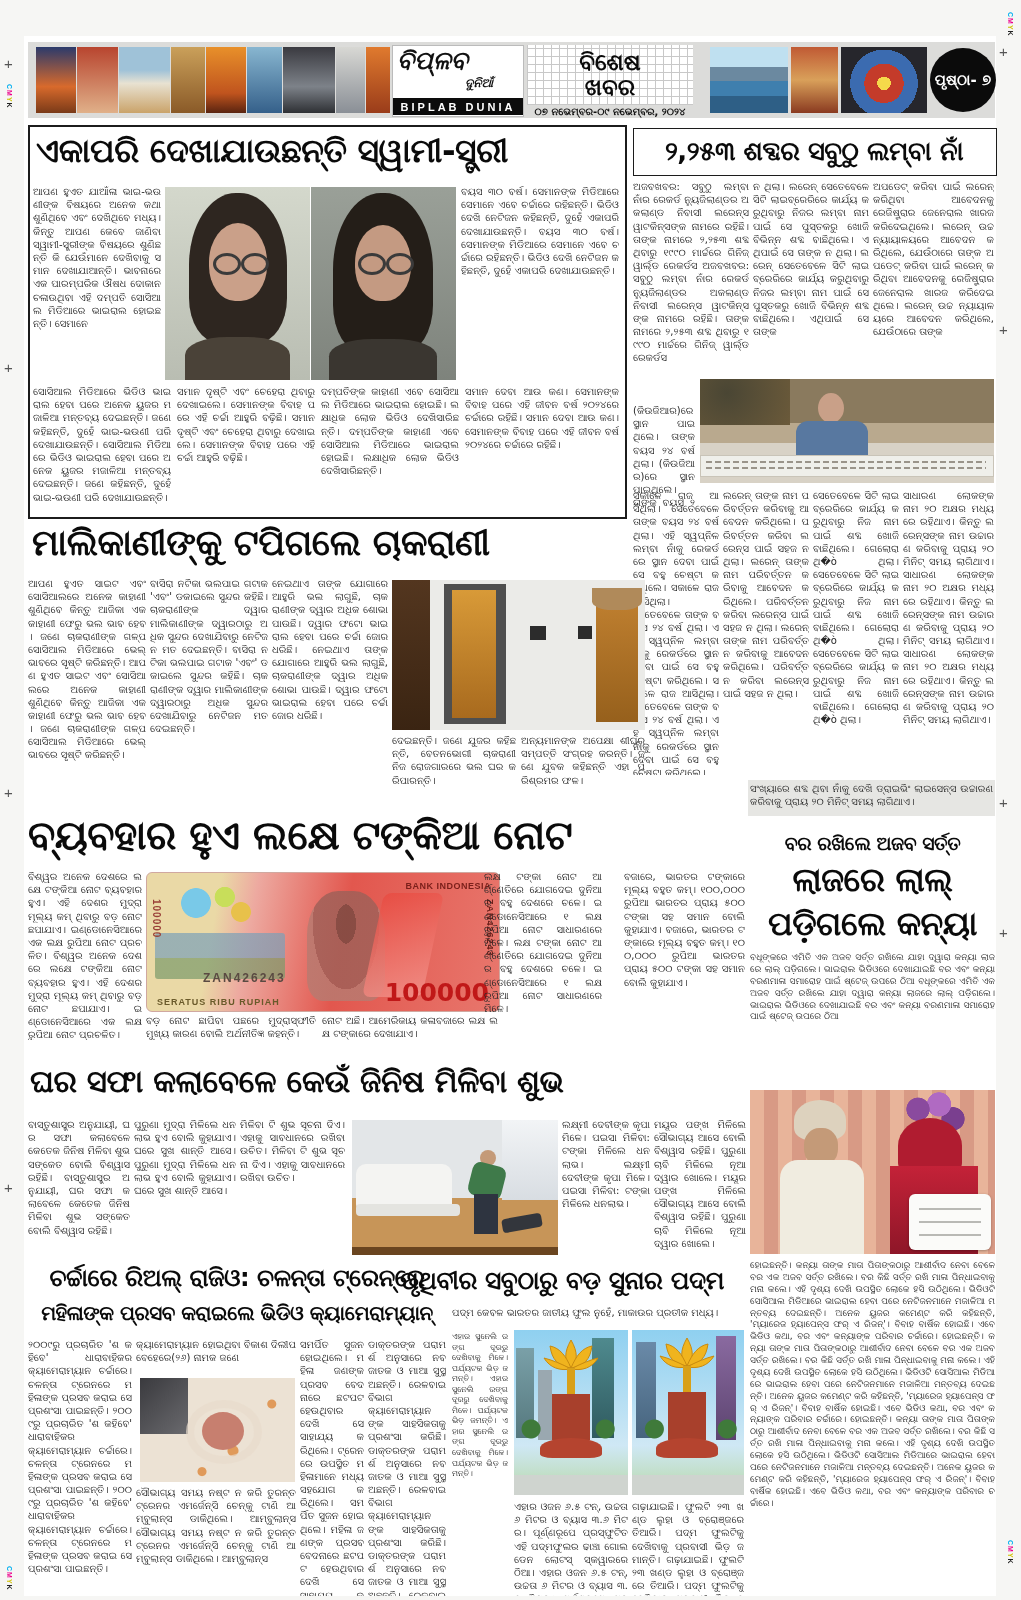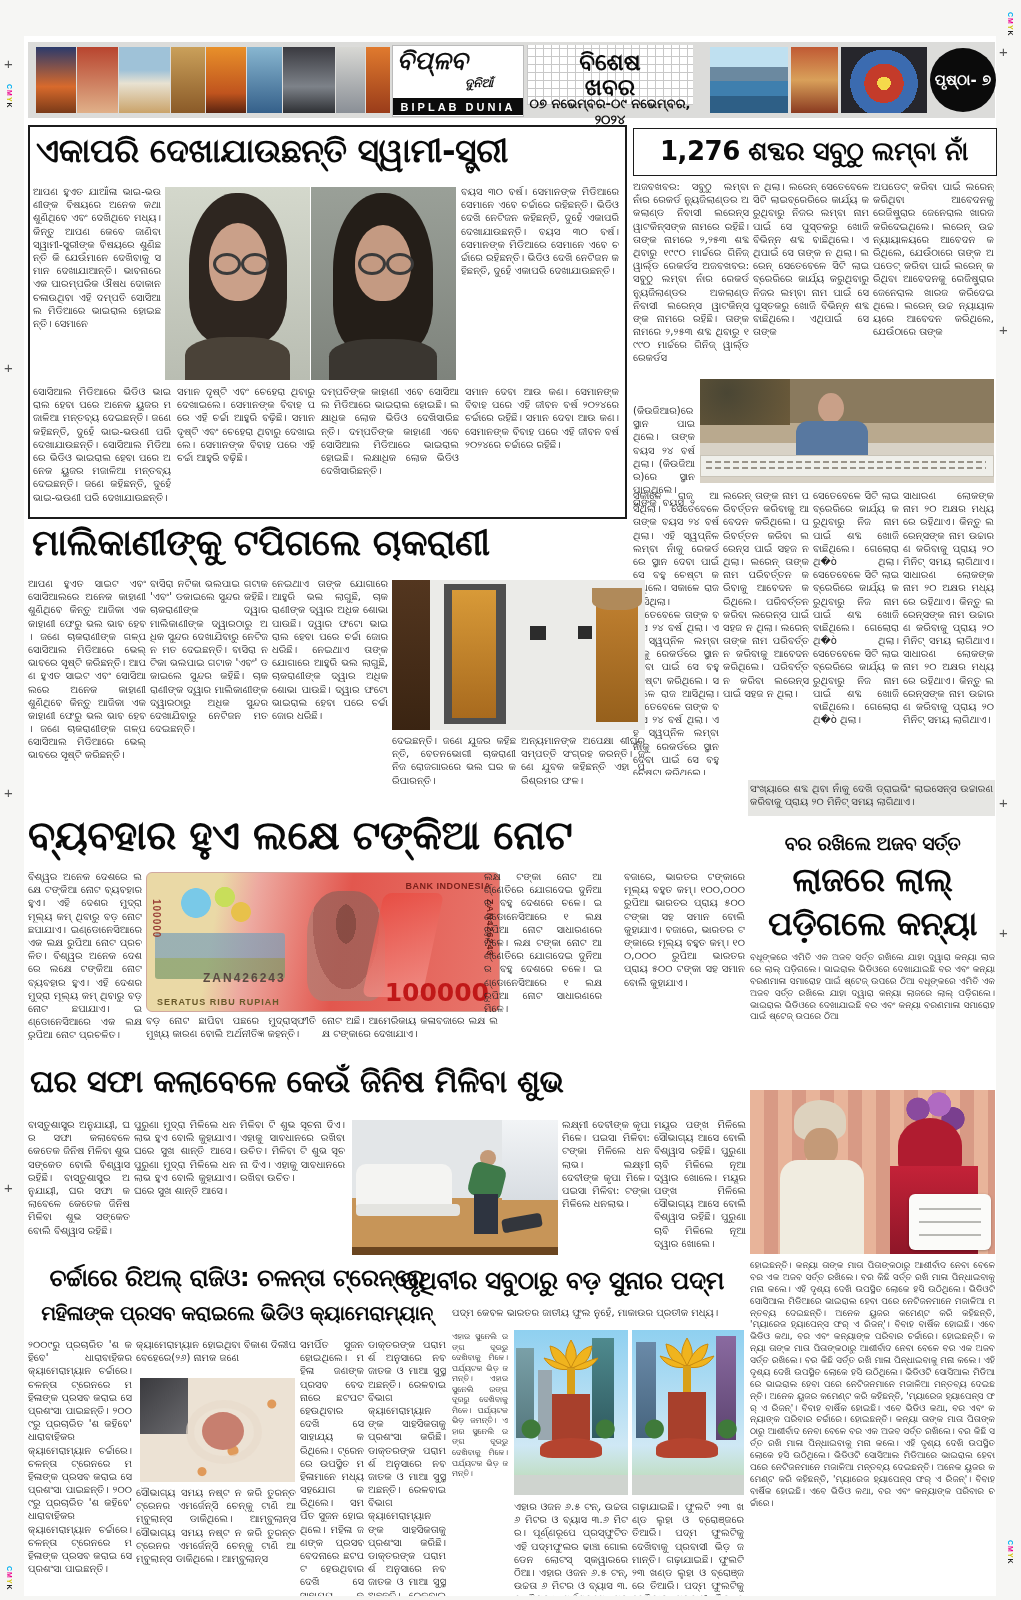--- a/index.html
+++ b/index.html
@@ -53,21 +53,21 @@
 </div>
 <div class="abs" style="left:392px;top:45px;width:130px;height:70px;background:#fff;border:1px solid #bbb">
   <div class="abs" style="left:4px;top:2px;width:122px;height:46px;font-family:'DejaVu Serif',serif;font-weight:700;font-style:italic;font-size:25px;color:#111;line-height:1">ବିପ୍ଳବ</div>
   <div class="abs" style="left:72px;top:30px;font-family:'DejaVu Serif',serif;font-weight:700;font-style:italic;font-size:12px;color:#111">ଦୁନିଆଁ</div>
   <div class="abs ctr" style="left:0;top:52px;width:130px;height:17px;background:#0c0c0c;color:#fff;font-size:11px;font-weight:700;letter-spacing:3px">BIPLAB DUNIA</div>
 </div>
 <div class="abs gridbg ctr" style="left:527px;top:45px;width:166px;height:60px;flex-direction:column">
   <div style="font-size:23px;font-weight:800;color:#0a0a0a;line-height:1.1;font-family:'DejaVu Sans',sans-serif">ବିଶେଷ</div>
   <div style="font-size:23px;font-weight:800;color:#0a0a0a;line-height:1.1;font-family:'DejaVu Sans',sans-serif">ଖବର</div>
 </div>
-<div class="abs ctr" style="left:523px;top:105px;width:174px;height:13px;font-size:13px;font-weight:700;color:#111;font-family:'DejaVu Sans',sans-serif">୦୭ ନଭେମ୍ବର-୦୯ ନଭେମ୍ବର, ୨୦୨୪</div>
+<div class="abs ctr" style="left:523px;top:105px;width:174px;height:13px;font-size:10px;font-weight:700;color:#111;font-family:'DejaVu Sans',sans-serif">୦୭ ନଭେମ୍ବର-୦୯ ନଭେମ୍ବର, ୨୦୨୪</div>
 <div class="ph" style="left:710px;top:47px;width:78px;height:66px;background:linear-gradient(#bfe0f0 0 30%,#6b89a0 30% 52%,#3f7fae 52% 74%,#2e5f86 74%)"></div>
 <div class="ph" style="left:791px;top:47px;width:47px;height:66px;background:linear-gradient(#c05a34,#d9a05a 50%,#8a3a20)"></div>
 <div class="ph" style="left:841px;top:47px;width:86px;height:66px;background:radial-gradient(circle at 50% 55%,#f5d94a 0 12%,#c43b2a 12% 35%,#3b6bb0 35% 60%,#26262c 60%)"></div>
 <div class="abs ctr" style="left:930px;top:48px;width:66px;height:64px;background:#0b0b0b;border-radius:50%;color:#fff;font-size:15px;font-weight:700;font-family:'DejaVu Sans',sans-serif">ପୃଷ୍ଠା- ୭</div>
 
 <div class="abs" style="left:28px;top:125px;width:595px;height:390px;border:2px solid #1c1c1c;background:#fff"></div>
 <div class="hl" style="left:36px;top:131px;width:580px;height:50px;font-size:33px">ଏକାପରି ଦେଖାଯାଉଛନ୍ତି ସ୍ୱାମୀ-ସ୍ତ୍ରୀ</div>
 <div class="ph" style="left:165px;top:187px;width:145px;height:193px;background:linear-gradient(#d4d8cc,#b9bdb2)">
   <div class="abs" style="left:24px;top:6px;width:98px;height:150px;background:#2e2620;border-radius:48% 48% 30% 30%"></div>
   <div class="abs" style="left:44px;top:36px;width:58px;height:78px;background:#caa089;border-radius:50% 50% 45% 45%"></div>
@@ -83,21 +83,21 @@
   <div class="abs" style="left:18px;top:152px;width:108px;height:43px;background:#3a3630;border-radius:40% 40% 0 0"></div>
 </div>
 <div class="col" style="left:33px;top:185px;width:128px;height:196px">ଆପଣ ହୁଏତ ଯାଆଁଳା ଭାଇ-ଭଉଣୀଙ୍କ ବିଷୟରେ ଅନେକ କଥା ଶୁଣିଥିବେ ଏବଂ ଦେଖିଥିବେ ମଧ୍ୟ। କିନ୍ତୁ ଆପଣ କେବେ ଜାଣିବା ସ୍ୱାମୀ-ସ୍ତ୍ରୀଙ୍କ ବିଷୟରେ ଶୁଣିଛନ୍ତି କି ଯେଉଁମାନେ ଦେଖିବାକୁ ସମାନ ଦେଖାଯାଆନ୍ତି। ଭାବନାରେ ଏକ ପାରମ୍ପରିକ ଔଷଧ ଦୋକାନ ଚଳାଉଥିବା ଏହି ଦମ୍ପତି ସୋସିଆଲ ମିଡିଆରେ ଭାଇରାଲ ହୋଇଛନ୍ତି। ସେମାନେ</div>
 <div class="col" style="left:461px;top:185px;width:158px;height:196px">ବୟସ ୩୦ ବର୍ଷ। ସେମାନଙ୍କ ମିଡିଆରେ ସେମାନେ ଏବେ ଚର୍ଚ୍ଚାରେ ରହିଛନ୍ତି। ଭିଡିଓ ଦେଖି ନେଟିଜନ କହିଛନ୍ତି, ଦୁହେଁ ଏକାପରି ଦେଖାଯାଉଛନ୍ତି। ବୟସ ୩୦ ବର୍ଷ। ସେମାନଙ୍କ ମିଡିଆରେ ସେମାନେ ଏବେ ଚର୍ଚ୍ଚାରେ ରହିଛନ୍ତି। ଭିଡିଓ ଦେଖି ନେଟିଜନ କହିଛନ୍ତି, ଦୁହେଁ ଏକାପରି ଦେଖାଯାଉଛନ୍ତି।</div>
 <div class="col" style="left:33px;top:385px;width:138px;height:125px">ସୋସିଆଲ ମିଡିଆରେ ଭିଡିଓ ଭାଇରାଲ ହେବା ପରେ ଅନେକ ୟୁଜର ମଜାଳିଆ ମନ୍ତବ୍ୟ ଦେଇଛନ୍ତି। ଜଣେ କହିଛନ୍ତି, ଦୁହେଁ ଭାଇ-ଭଉଣୀ ପରି ଦେଖାଯାଉଛନ୍ତି। ସୋସିଆଲ ମିଡିଆରେ ଭିଡିଓ ଭାଇରାଲ ହେବା ପରେ ଅନେକ ୟୁଜର ମଜାଳିଆ ମନ୍ତବ୍ୟ ଦେଇଛନ୍ତି। ଜଣେ କହିଛନ୍ତି, ଦୁହେଁ ଭାଇ-ଭଉଣୀ ପରି ଦେଖାଯାଉଛନ୍ତି।</div>
 <div class="col" style="left:177px;top:385px;width:138px;height:125px">ସମାନ ଦୃଷ୍ଟି ଏବଂ ଚେହେରା ଥିବାରୁ ଦେଖାଇଲେ। ସେମାନଙ୍କ ବିବାହ ପରେ ଏହି ଚର୍ଚ୍ଚା ଆହୁରି ବଢ଼ିଛି। ସମାନ ଦୃଷ୍ଟି ଏବଂ ଚେହେରା ଥିବାରୁ ଦେଖାଇଲେ। ସେମାନଙ୍କ ବିବାହ ପରେ ଏହି ଚର୍ଚ୍ଚା ଆହୁରି ବଢ଼ିଛି।</div>
 <div class="col" style="left:321px;top:385px;width:138px;height:125px">ଦମ୍ପତିଙ୍କ କାହାଣୀ ଏବେ ସୋସିଆଲ ମିଡିଆରେ ଭାଇରାଲ ହୋଇଛି। ଲକ୍ଷାଧିକ ଲୋକ ଭିଡିଓ ଦେଖିସାରିଛନ୍ତି। ଦମ୍ପତିଙ୍କ କାହାଣୀ ଏବେ ସୋସିଆଲ ମିଡିଆରେ ଭାଇରାଲ ହୋଇଛି। ଲକ୍ଷାଧିକ ଲୋକ ଭିଡିଓ ଦେଖିସାରିଛନ୍ତି।</div>
 <div class="col" style="left:465px;top:385px;width:154px;height:125px">ସମାନ ଦେବା ଆଉ କଣ। ସେମାନଙ୍କ ବିବାହ ପରେ ଏହି ଜୀବନ ବର୍ଷ ୨୦୨୪ରେ ଚର୍ଚ୍ଚାରେ ରହିଛି। ସମାନ ଦେବା ଆଉ କଣ। ସେମାନଙ୍କ ବିବାହ ପରେ ଏହି ଜୀବନ ବର୍ଷ ୨୦୨୪ରେ ଚର୍ଚ୍ଚାରେ ରହିଛି।</div>
 
 <div class="abs" style="left:633px;top:128px;width:362px;height:46px;border:1.5px solid #1c1c1c"></div>
-<div class="hl ctr" style="left:636px;top:131px;width:356px;height:40px;font-size:26px">1,276 ଶବ୍ଦର ସବୁଠୁ ଲମ୍ବା ନାଁ</div>
+<div class="hl ctr" style="left:636px;top:131px;width:356px;height:40px;font-size:26px">୨,୨୫୩ ଶବ୍ଦର ସବୁଠୁ ଲମ୍ବା ନାଁ</div>
 <div class="col" style="left:633px;top:180px;width:116px;height:197px">ଅଜବଖବର: ସବୁଠୁ ଲମ୍ବା ନାଁର ରେକର୍ଡ ନ୍ୟୁଜିଲାଣ୍ଡର ଅକଲାଣ୍ଡ ନିବାସୀ ଲରେନ୍ସ ୱାଟକିନ୍ସଙ୍କ ନାମରେ ରହିଛି। ତାଙ୍କ ନାମରେ ୨,୨୫୩ ଶବ୍ଦ ଥିବାରୁ ୧୯୯୦ ମାର୍ଚ୍ଚରେ ଗିନିଜ୍ ୱାର୍ଲ୍ଡ ରେକର୍ଡସ ଅଜବଖବର: ସବୁଠୁ ଲମ୍ବା ନାଁର ରେକର୍ଡ ନ୍ୟୁଜିଲାଣ୍ଡର ଅକଲାଣ୍ଡ ନିବାସୀ ଲରେନ୍ସ ୱାଟକିନ୍ସଙ୍କ ନାମରେ ରହିଛି। ତାଙ୍କ ନାମରେ ୨,୨୫୩ ଶବ୍ଦ ଥିବାରୁ ୧୯୯୦ ମାର୍ଚ୍ଚରେ ଗିନିଜ୍ ୱାର୍ଲ୍ଡ ରେକର୍ଡସ</div>
 <div class="col" style="left:753px;top:180px;width:116px;height:197px">ନ ଥିଲା। ଲରେନ୍ ସେତେବେଳେ ସିଟି ଲାଇବ୍ରେରିରେ କାର୍ଯ୍ୟ କରୁଥିବାରୁ ନିଜର ଲମ୍ବା ନାମ ପାଇଁ ସେ ପୁସ୍ତକରୁ ଖୋଜି ବିଭିନ୍ନ ଶବ୍ଦ ବାଛିଥିଲେ। ଏଥିପାଇଁ ସେ ତାଙ୍କ ନ ଥିଲା। ଲରେନ୍ ସେତେବେଳେ ସିଟି ଲାଇବ୍ରେରିରେ କାର୍ଯ୍ୟ କରୁଥିବାରୁ ନିଜର ଲମ୍ବା ନାମ ପାଇଁ ସେ ପୁସ୍ତକରୁ ଖୋଜି ବିଭିନ୍ନ ଶବ୍ଦ ବାଛିଥିଲେ। ଏଥିପାଇଁ ସେ ତାଙ୍କ</div>
 <div class="col" style="left:873px;top:180px;width:121px;height:197px">ଅପଡେଟ୍ କରିବା ପାଇଁ ଲରେନ୍ କରିଥିବା ଆବେଦନକୁ ରେଜିଷ୍ଟ୍ରାର ଜେନେରାଲ ଖାରଜ କରିଦେଇଥିଲେ। ଲରେନ୍ ଉଚ୍ଚ ନ୍ୟାୟାଳୟରେ ଆବେଦନ କରିଥିଲେ, ଯେଉଁଠାରେ ତାଙ୍କ ଅପଡେଟ୍ କରିବା ପାଇଁ ଲରେନ୍ କରିଥିବା ଆବେଦନକୁ ରେଜିଷ୍ଟ୍ରାର ଜେନେରାଲ ଖାରଜ କରିଦେଇଥିଲେ। ଲରେନ୍ ଉଚ୍ଚ ନ୍ୟାୟାଳୟରେ ଆବେଦନ କରିଥିଲେ, ଯେଉଁଠାରେ ତାଙ୍କ</div>
 <div class="col" style="left:633px;top:404px;width:62px;height:102px;font-size:10px">(କିଉଜିଆର)ରେ ସ୍ଥାନ ପାଇଥିଲେ। ତାଙ୍କ ବୟସ ୨୪ ବର୍ଷ ଥିଲା। (କିଉଜିଆର)ରେ ସ୍ଥାନ ପାଇଥିଲେ। ତାଙ୍କ ବୟସ ୨୪ ବର୍ଷ ଥିଲା।</div>
 <div class="ph" style="left:700px;top:379px;width:294px;height:104px;background:linear-gradient(#8a7a5e 0 42%,#b9a98e 42% 62%,#d8d2c6 62%)">
   <div class="abs" style="left:0;top:0;width:90px;height:46px;background:radial-gradient(circle at 30% 30%,#4a4634,#6b5a3a)"></div>
   <div class="abs" style="left:118px;top:14px;width:26px;height:30px;background:#c9a088;border-radius:50%"></div>
   <div class="abs" style="left:96px;top:42px;width:72px;height:40px;background:#5878a0;border-radius:12px 12px 0 0"></div>
   <div class="abs" style="left:0;top:76px;width:294px;height:22px;background:#efefea;border:1px solid #c9c4b8;box-sizing:border-box"></div>
   <div class="abs" style="left:6px;top:82px;width:280px;height:2px;background:repeating-linear-gradient(90deg,#9a948a 0 6px,transparent 6px 9px)"></div>

